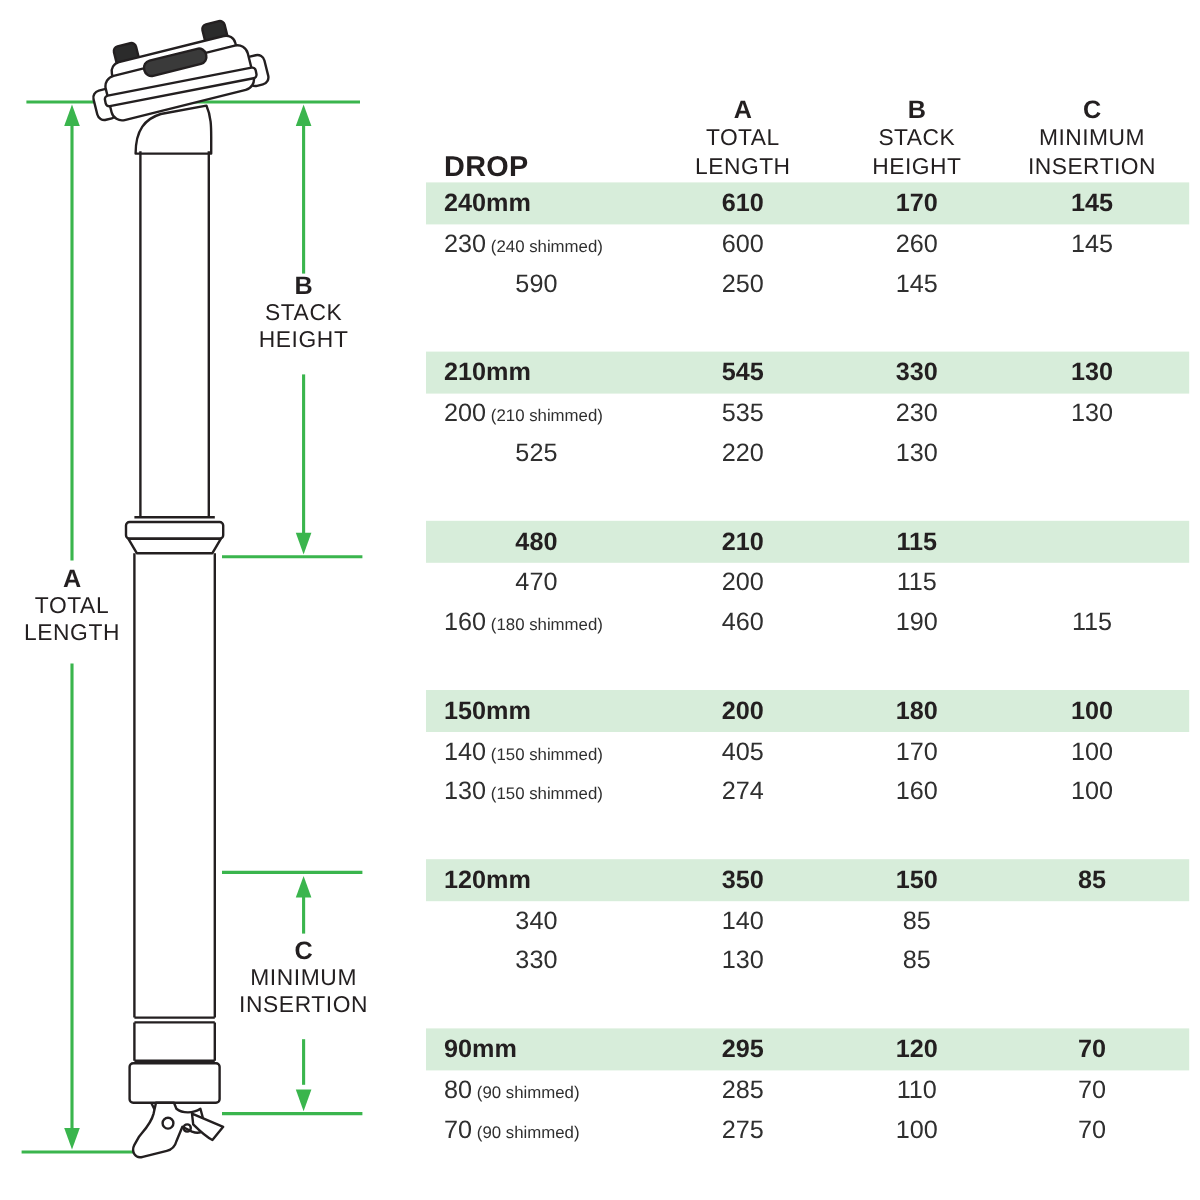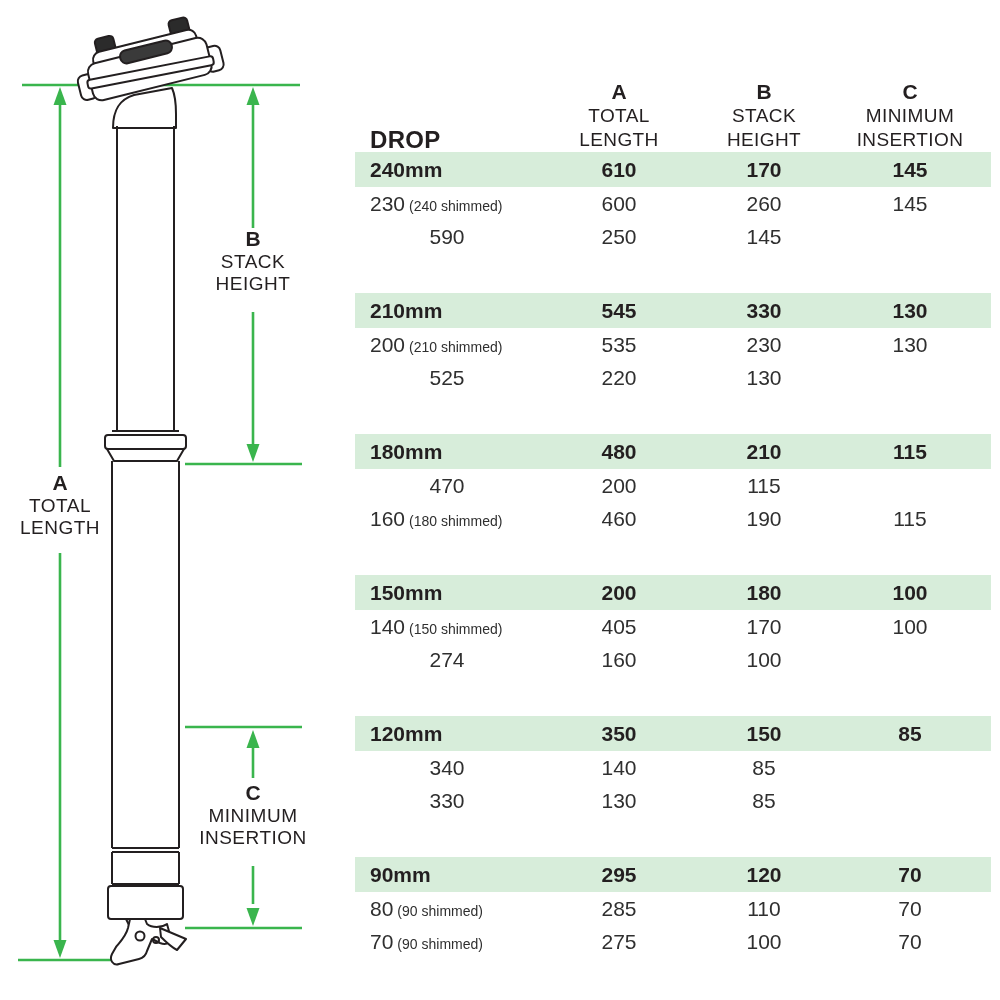--- a/index.html
+++ b/index.html
@@ -176,21 +176,20 @@
             <div class="val">130</div>
           </div>
           <div class="tgrid row norm">
             <div class="val">525</div>
             <div class="val">220</div>
             <div class="val">130</div>
           </div>
         </div>
         <div class="group">
           <div class="tgrid row hl">
-            <div class="dropc"><span>180mm</span></div>
             <div class="val">480</div>
             <div class="val">210</div>
             <div class="val">115</div>
           </div>
           <div class="tgrid row norm">
             <div class="val">470</div>
             <div class="val">200</div>
             <div class="val">115</div>
           </div>
           <div class="tgrid row norm">
@@ -207,20 +206,21 @@
             <div class="val">180</div>
             <div class="val">100</div>
           </div>
           <div class="tgrid row norm">
             <div class="dropc"><span>140</span><span class="note">(150 shimmed)</span></div>
             <div class="val">405</div>
             <div class="val">170</div>
             <div class="val">100</div>
           </div>
           <div class="tgrid row norm">
+            <div class="dropc"><span>130</span><span class="note">(150 shimmed)</span></div>
             <div class="val">274</div>
             <div class="val">160</div>
             <div class="val">100</div>
           </div>
         </div>
         <div class="group">
           <div class="tgrid row hl">
             <div class="dropc"><span>120mm</span></div>
             <div class="val">350</div>
             <div class="val">150</div>

